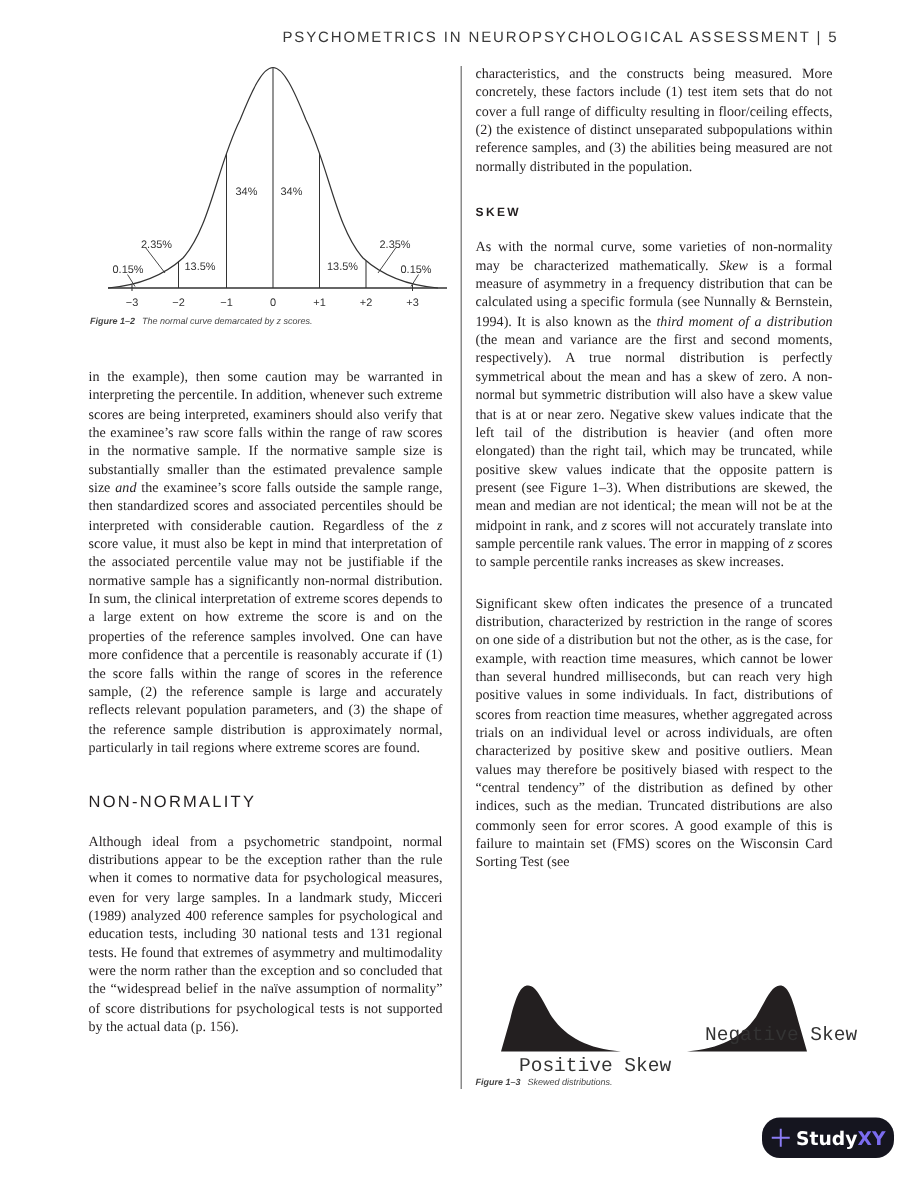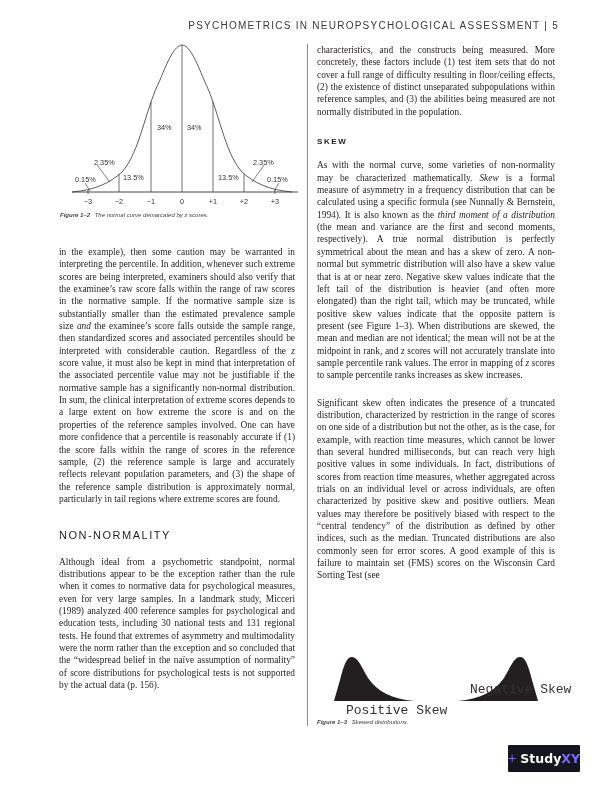--- a/index.html
+++ b/index.html
@@ -15,21 +15,21 @@
   .rule { position: absolute; left: 307px; top: 44px; width: 1px; height: 682px; background: #8a8a8a; }
   .head-sans { font-family: "Liberation Sans", "DejaVu Sans", sans-serif; letter-spacing: 1.4px; color: #231f20; }
   .h-nonnormal { font-size: 11px; margin: 24px 0 14px 0; font-weight: normal; letter-spacing: 1.5px; }
   .h-small { font-size: 8px; font-weight: bold; margin: 0 0 11px 0; letter-spacing: 1.6px; }
   .caption { position: absolute; font-family: "Liberation Sans", "DejaVu Sans", sans-serif; font-size: 6px; font-style: italic; color: #444; white-space: nowrap; }
   .caption .fig-lbl { font-weight: bold; margin-right: 3px; }
   .fig1 { position: absolute; left: 60px; top: 30px; width: 248px; height: 180px; }
   .fig2 { position: absolute; left: 320px; top: 640px; width: 240px; height: 80px; }
   .fig-label { font-family: "Liberation Sans", "DejaVu Sans", sans-serif; font-size: 7.3px; fill: #333; }
   .skew-label { position: absolute; font-family: Liberation Mono, monospace; font-size: 13px; color: #333; white-space: nowrap; }
-  .badge { position: absolute; left: 508px; top: 745px; width: 72px; height: 27px; background: #15151f; border-radius: 1px;
+  .badge { position: absolute; left: 508px; top: 745px; width: 88px; height: 27px; background: #15151f; border-radius: 12px;
            display: flex; align-items: center; justify-content: center; gap: 4px;
            font-family: "DejaVu Sans", "Liberation Sans", sans-serif; font-weight: bold; font-size: 12.5px; color: #ffffff; }
   .badge .xy { color: #7b6cf0; }
   .badge svg { display: block; }
 </style>
 </head>
 <body>
 
 <div class="running-head">PSYCHOMETRICS IN NEUROPSYCHOLOGICAL ASSESSMENT | 5</div>
 

